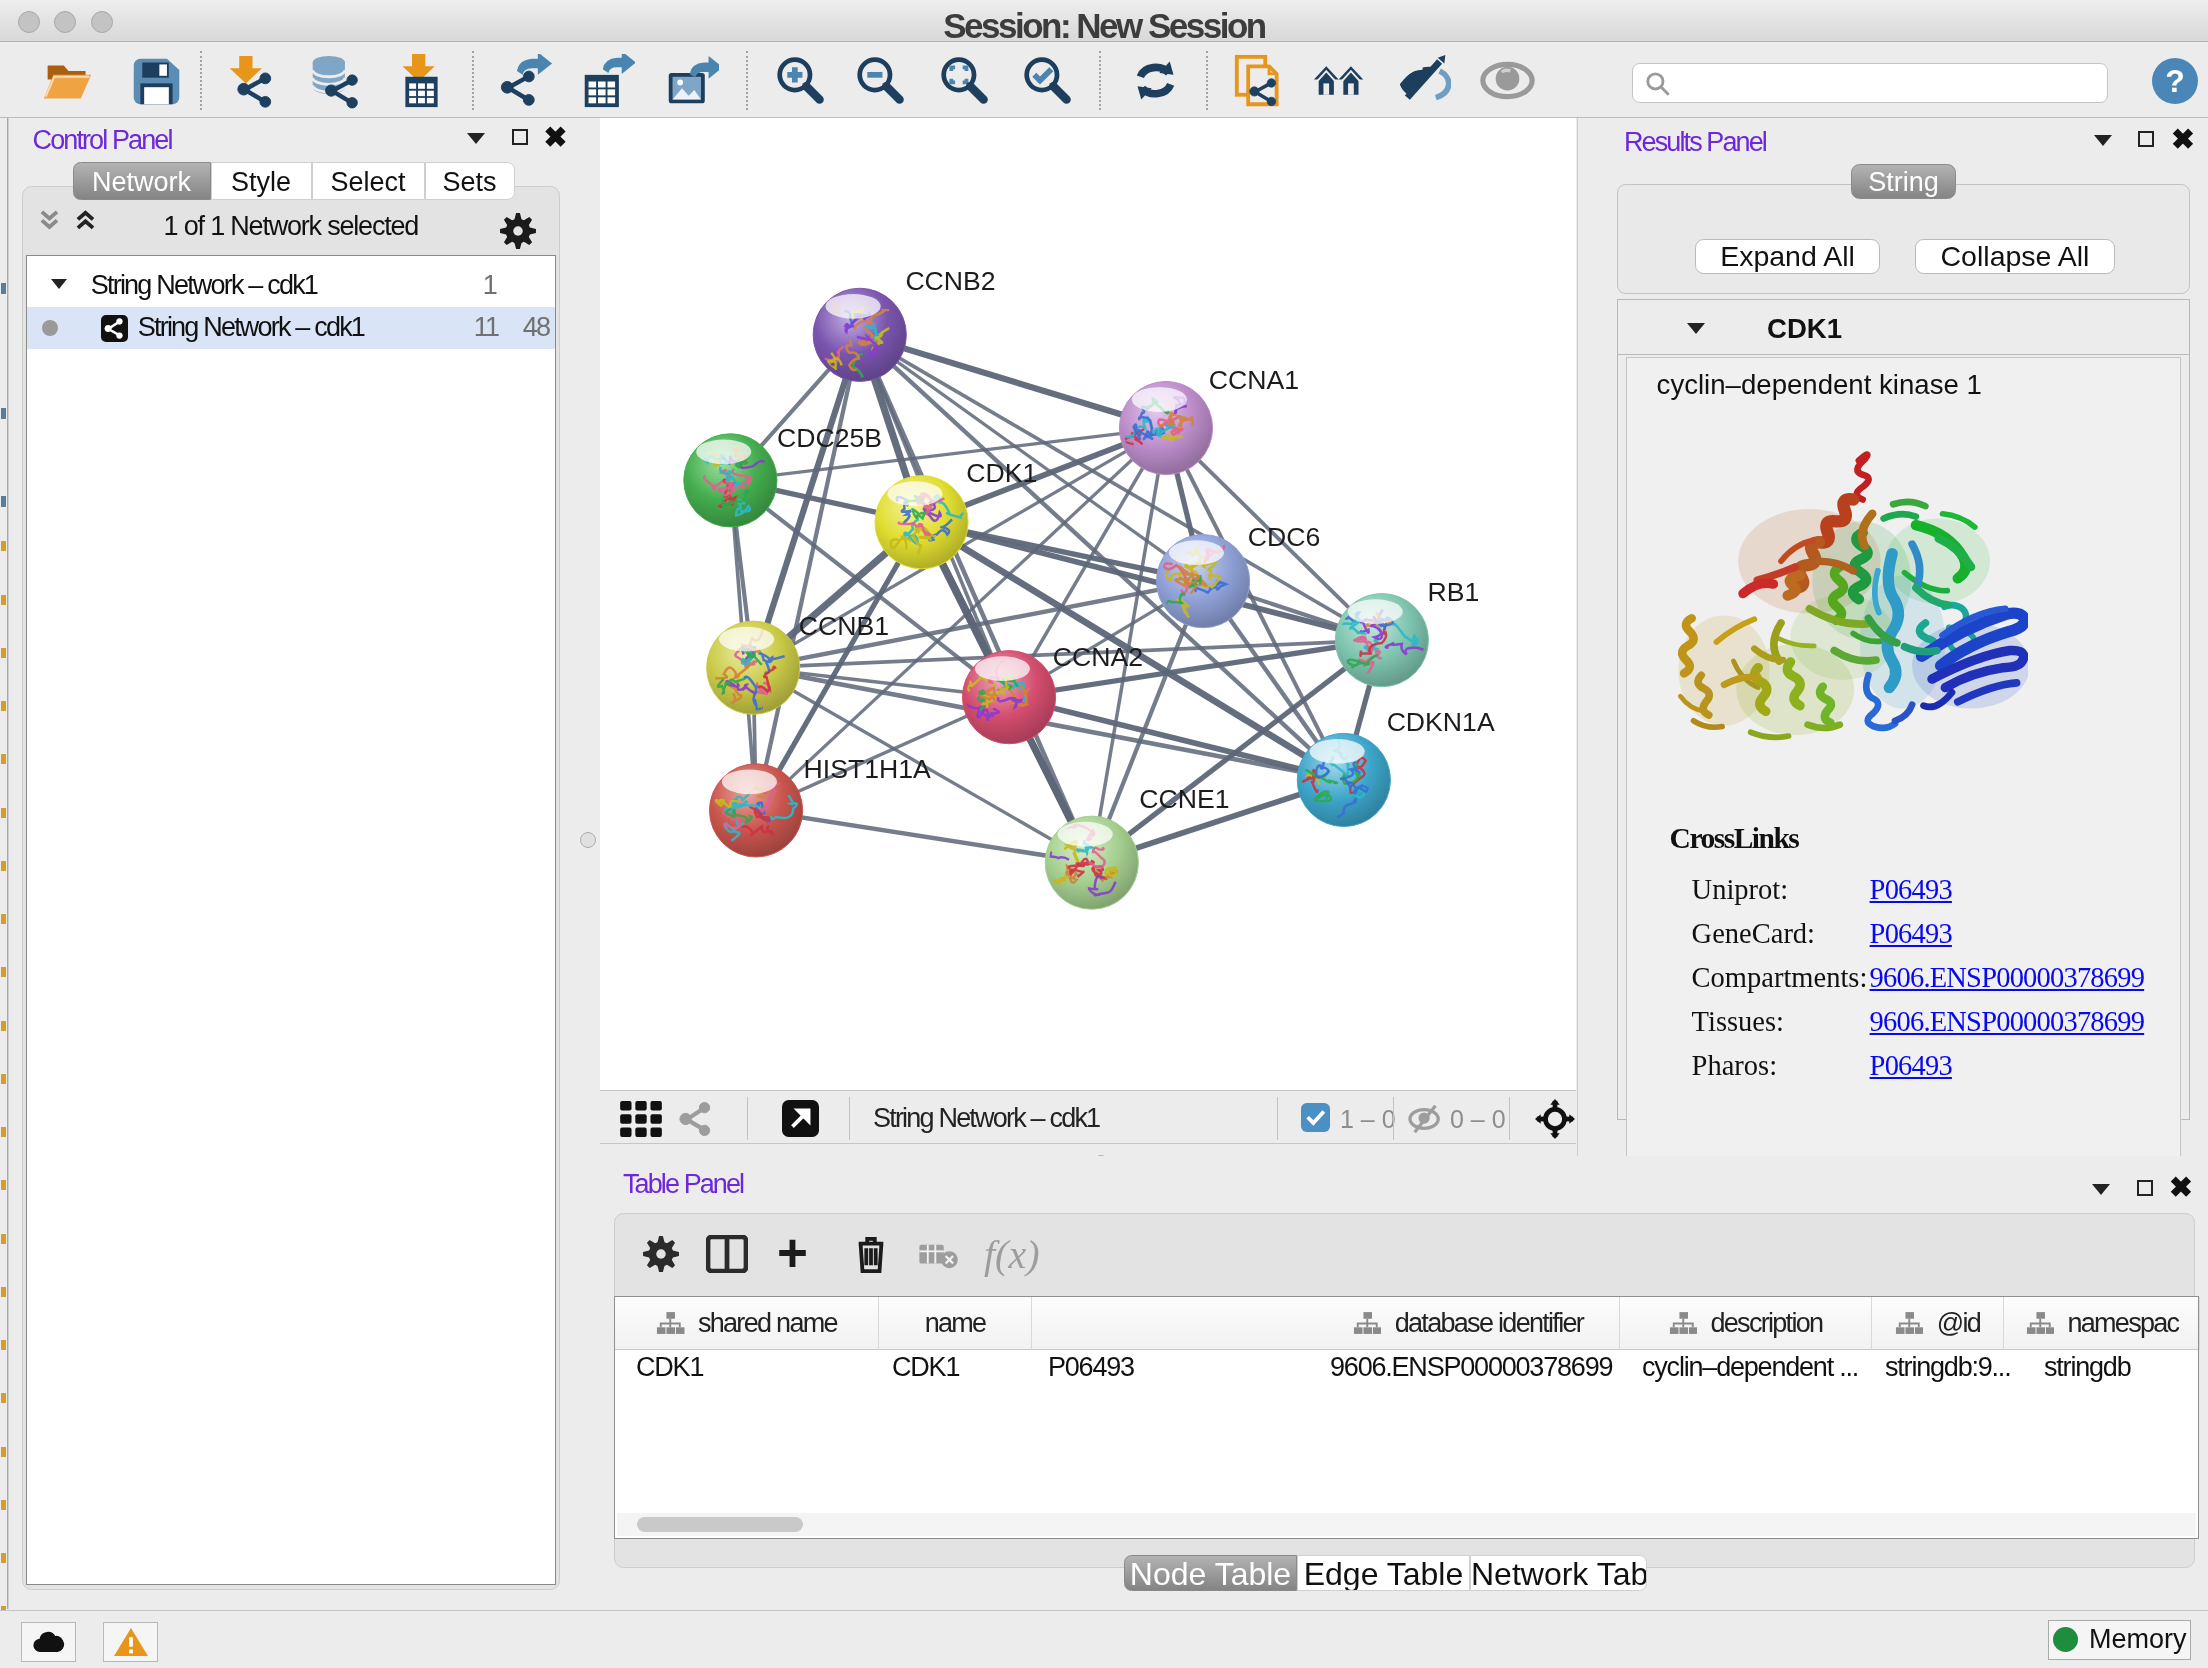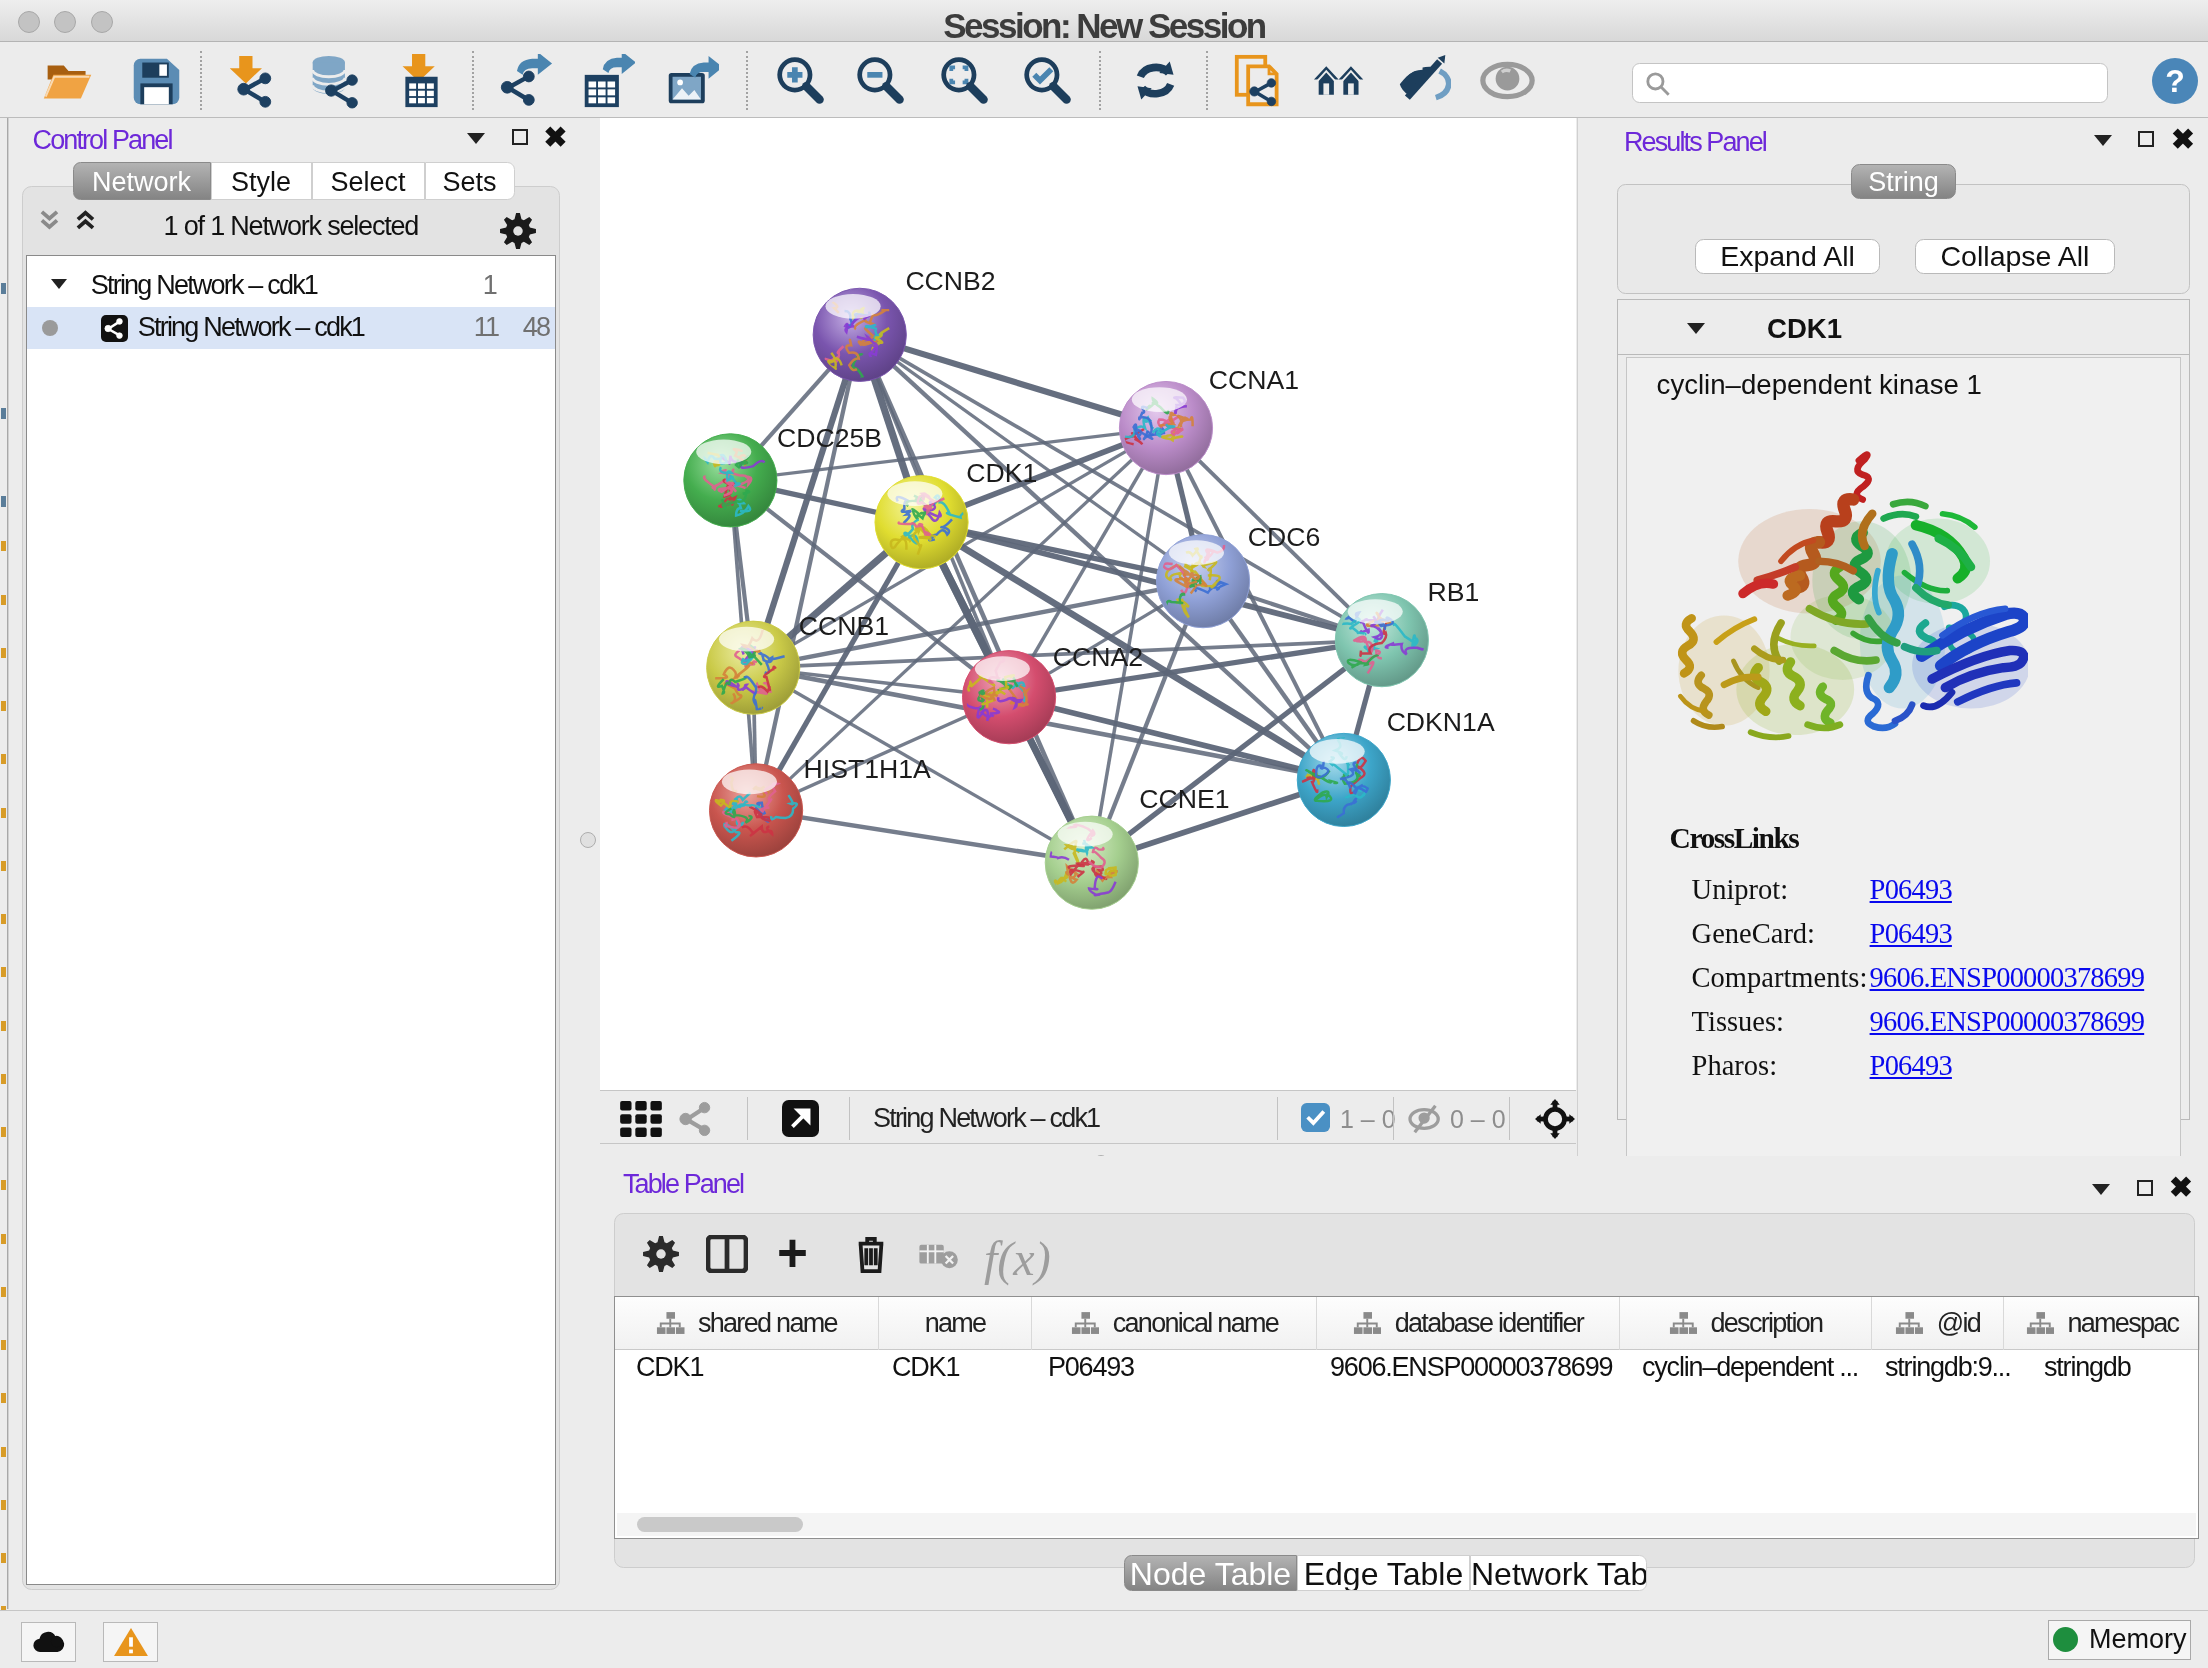--- a/index.html
+++ b/index.html
@@ -814,53 +814,39 @@
             <rect x="0" y="4" width="26" height="20" rx="2"></rect>
           </g>
           <g stroke="#f1f1f1" stroke-width="2">
             <line x1="0" y1="11" x2="26" y2="11"></line>
             <line x1="9" y1="4" x2="9" y2="24"></line>
             <line x1="17" y1="4" x2="17" y2="24"></line>
           </g>
           <circle cx="32" cy="20" r="9" fill="#9d9d9d"></circle>
           <path d="M28 16 l8 8 M36 16 l-8 8" stroke="#f1f1f1" stroke-width="2.5"></path>
         </svg>
-        <div style="position:absolute;left:369px;top:17px;font-size:48px;color:#9d9d9d;font-family:'Liberation Serif',serif;font-style:italic;">f(x)</div>
+        <div style="position:absolute;left:369px;top:17px;font-size:40px;color:#9d9d9d;font-family:'Liberation Serif',serif;font-style:italic;">f(x)</div>
         <div id="tblarea">
           <div id="thead">
             <div class="th" style="left:0px;width:264px;">
               <svg width="28.5" height="25" viewBox="0 0 30 26">
                 <g fill="#8a8a8a">
                   <rect x="11" y="1" width="9" height="7"></rect>
                   <rect x="1" y="17" width="9" height="7"></rect>
                   <rect x="11" y="17" width="9" height="7"></rect>
                   <rect x="21" y="17" width="9" height="7"></rect>
                 </g>
                 <g stroke="#8a8a8a" stroke-width="2" fill="none">
                   <path d="M15 8 v5 M5 17 v-4 h20 v4 M15 13 v4"></path>
                 </g>
               </svg>
               <span>shared name</span>
             </div>
             <div class="th" style="left:264px;width:153px;">
               <span>name</span>
-            </div>
-            <div class="th" style="left:418px;width:284px;">
-              <svg width="28.5" height="25" viewBox="0 0 30 26">
-                <g fill="#8a8a8a">
-                  <rect x="11" y="1" width="9" height="7"></rect>
-                  <rect x="1" y="17" width="9" height="7"></rect>
-                  <rect x="11" y="17" width="9" height="7"></rect>
-                  <rect x="21" y="17" width="9" height="7"></rect>
-                </g>
-                <g stroke="#8a8a8a" stroke-width="2" fill="none">
-                  <path d="M15 8 v5 M5 17 v-4 h20 v4 M15 13 v4"></path>
-                </g>
-              </svg>
-              <span>canonical name</span>
             </div>
             <div class="th" style="left:702px;width:303px;">
               <svg width="28.5" height="25" viewBox="0 0 30 26">
                 <g fill="#8a8a8a">
                   <rect x="11" y="1" width="9" height="7"></rect>
                   <rect x="1" y="17" width="9" height="7"></rect>
                   <rect x="11" y="17" width="9" height="7"></rect>
                   <rect x="21" y="17" width="9" height="7"></rect>
                 </g>
                 <g stroke="#8a8a8a" stroke-width="2" fill="none">

